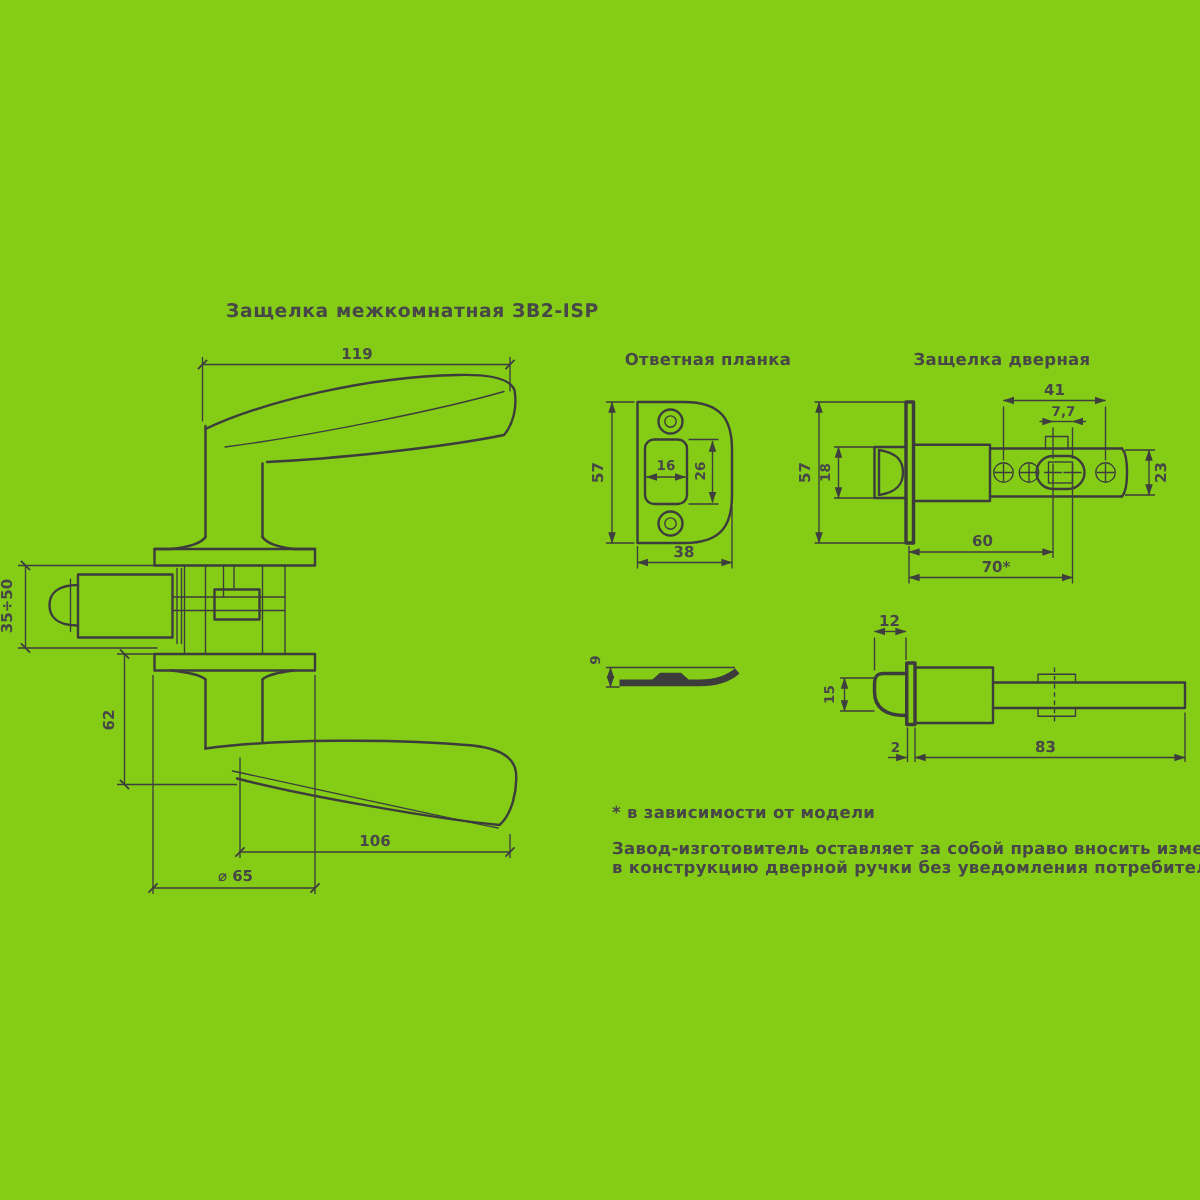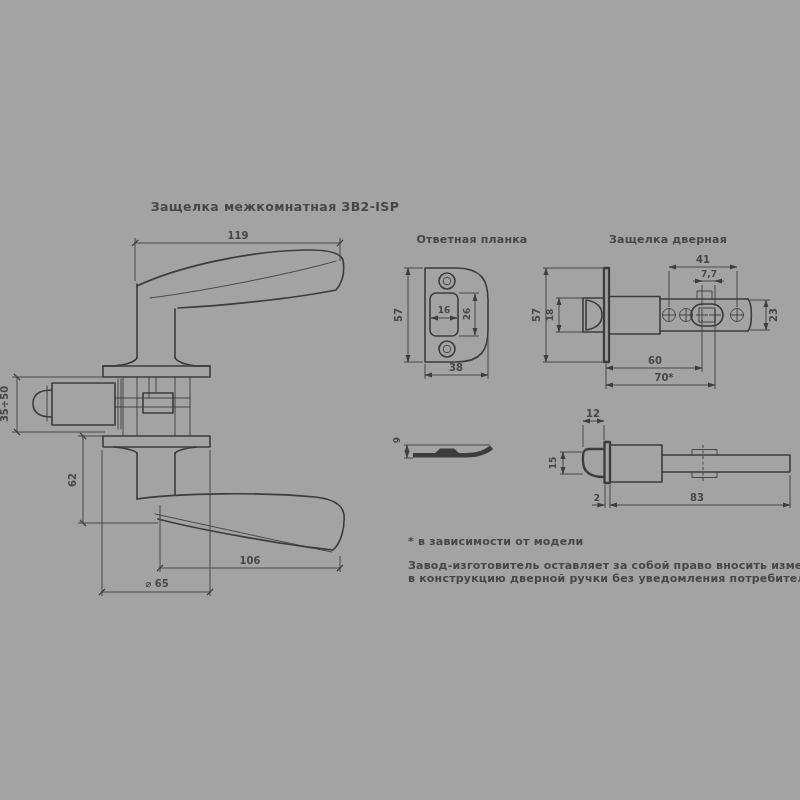--- a/index.html
+++ b/index.html
@@ -1,16 +1,16 @@
 <!DOCTYPE html>
 <html><head>
 <meta charset="utf-8">
 <style>
   html,body{margin:0;padding:0;background:#000;width:800px;height:800px;overflow:hidden;}
-  .canvas{position:relative;width:800px;height:800px;background:#a3a3a3;}
+  .canvas{position:relative;width:800px;height:800px;background:#84cc16;}
   svg{position:absolute;left:0;top:0;}
   .obj{fill:none;stroke:#3c3c3c;stroke-width:1.6;stroke-linecap:round;stroke-linejoin:round;}
   .obj2{fill:none;stroke:#3c3c3c;stroke-width:2.3;stroke-linejoin:round;}
   .fillobj{fill:#3c3c3c;stroke:none;}
   .thin{fill:none;stroke:#3c3c3c;stroke-width:0.9;}
   .dim{fill:none;stroke:#3e3e3e;stroke-width:0.9;}
   .dsh{stroke-dasharray:3 2.5;}
   text{fill:#474747;font-family:"DejaVu Sans",sans-serif;font-weight:bold;}
   .t13{font-size:12.5px;letter-spacing:.4px;}
   .t11{font-size:11px;letter-spacing:.2px;}

